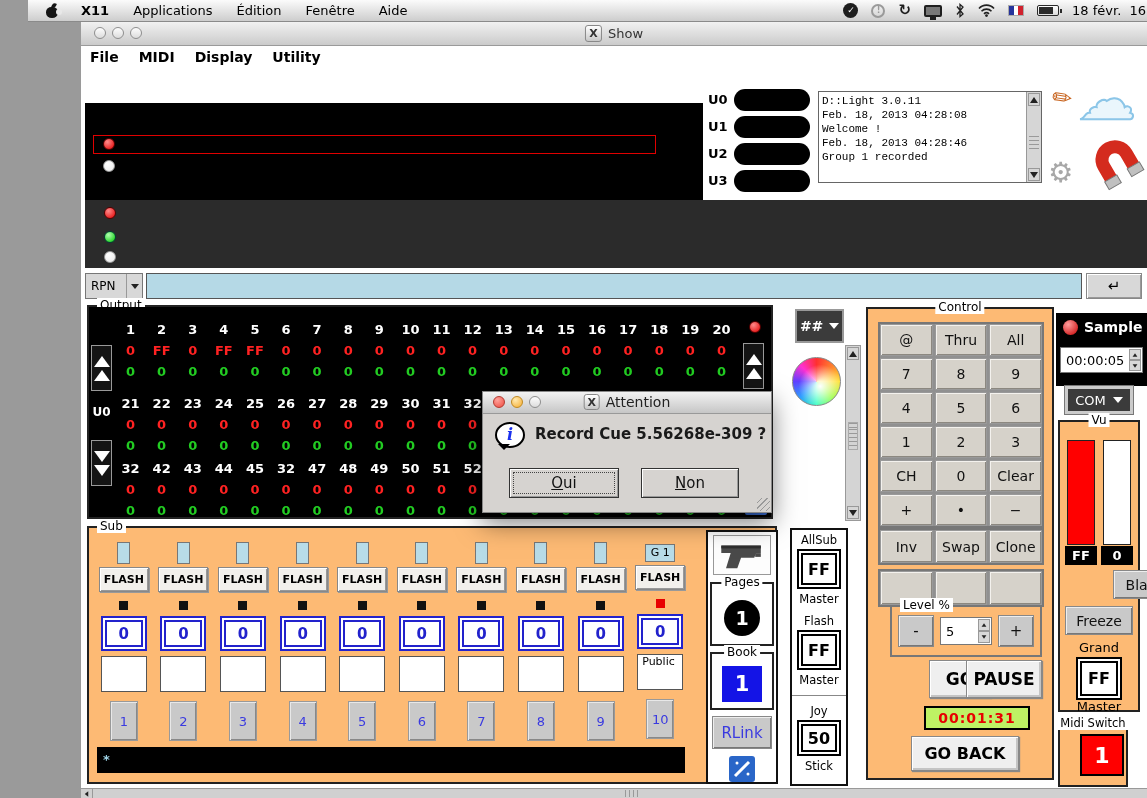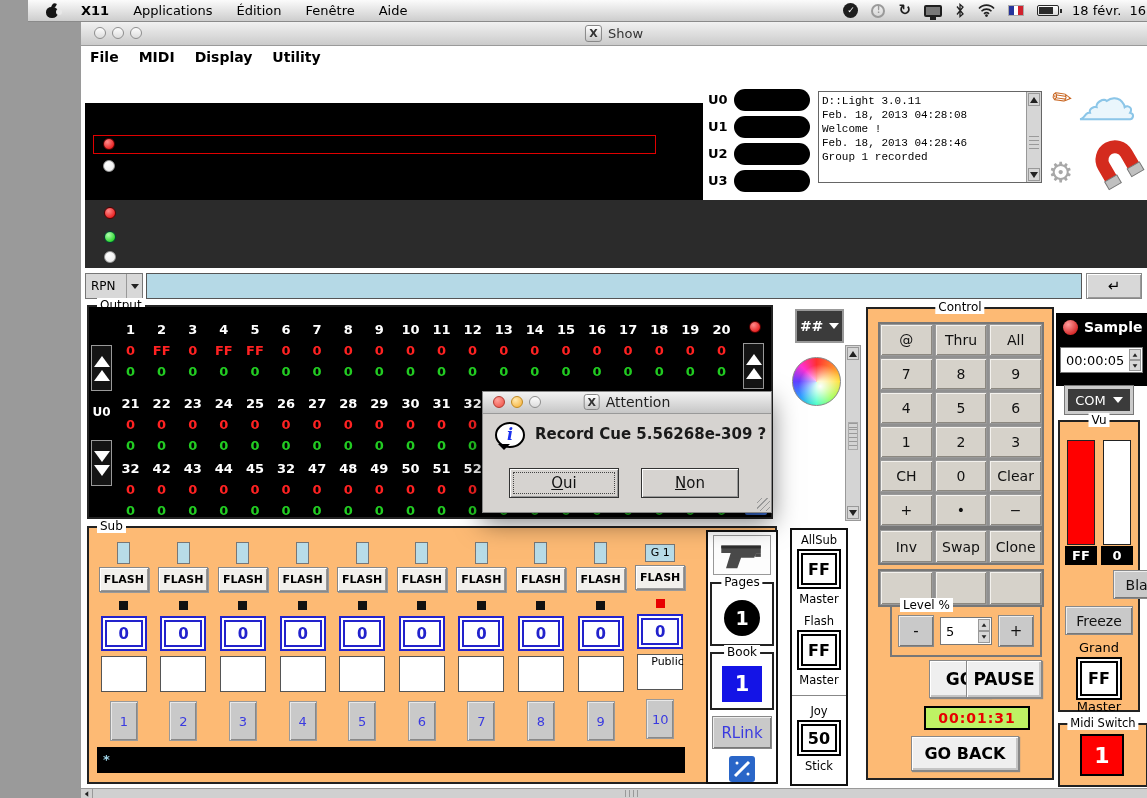--- a/index.html
+++ b/index.html
@@ -173,35 +173,35 @@
   .vu-tag.l{left:5px;}
   .vu-tag.r{left:41px;}
   .black-btn{position:absolute;left:9px;top:148px;width:63px;height:29px;font-size:14px;margin-left:44px;}
   .freeze-btn{position:absolute;left:5px;top:184px;width:68px;height:29px;font-size:14px;}
   .grand-label{position:absolute;left:0;right:0;top:218px;text-align:center;font-size:13px;color:#000;}
   .dblb{background:#fff;border:2px solid #000;padding:2px;}
   .dblb>span{display:flex;align-items:center;justify-content:center;width:100%;height:100%;border:2px solid #000;font-weight:bold;font-size:16px;color:#000;}
   .grand-ff{position:absolute;left:16px;top:235px;width:46px;height:43px;}
   .master-label{position:absolute;left:0;right:0;top:277px;text-align:center;font-size:13px;color:#000;}
 
-  #midi-group{left:1058px;top:723px;width:90px;height:64px;}
+  #midi-group{left:1058px;top:723px;width:70px;height:64px;}
   #midi-group .group-label{font-size:11.5px;}
   .midi-btn{position:absolute;left:20px;top:9px;width:44px;height:42px;background:#ff0000;border:2px solid #000;color:#fff;font-weight:bold;font-size:22px;display:flex;align-items:center;justify-content:center;}
 
   
   #sub-group{left:87px;top:526px;width:690px;height:258px;}
   #sub-cols{position:absolute;left:5px;top:8px;width:596px;display:grid;grid-template-columns:repeat(10,1fr);}
   .sub-col{display:flex;flex-direction:column;align-items:center;}
   .sub-cap{width:13px;height:22px;background:#b8dce8;border:1px solid #777;margin-top:6px;}
   .sub-tag{width:30px;height:18px;background:#b8dce8;border:1px solid #777;font-size:11px;text-align:center;line-height:16px;margin-top:8px;color:#000;}
   .flash-btn{width:50px;height:25px;margin-top:3px;background:#f2f0ec;border:1px solid #888;box-shadow:inset 1px 1px 0 #fff,inset -1px -1px 0 #999,1px 1px 0 #999;font-weight:bold;font-size:11px;font-family:inherit;padding:0;color:#000;}
   .sub-ind{width:9px;height:9px;background:#111;margin-top:9px;}
   .sub-ind.red{background:#e80000;}
   .sub-val{width:46px;height:35px;margin-top:6px;background:#fff;border:2px solid #2222cc;box-shadow:inset 0 0 0 2px #fff,inset 0 0 0 4px #2222cc;color:#2222cc;font-weight:bold;font-size:15px;display:flex;align-items:center;justify-content:center;}
-  .sub-box{width:46px;height:36px;margin-top:5px;background:#fff;border:1px solid #555;font-size:11px;padding-left:13px;color:#000;}
+  .sub-box{width:46px;height:36px;margin-top:5px;background:#fff;border:1px solid #555;font-size:11px;padding-left:4px;color:#000;}
   .sub-num{width:28px;height:40px;margin-top:9px;background:#c9c9c9;border:1px solid #999;box-shadow:inset 1px 1px 0 #e8e8e8,inset -1px -1px 0 #888;color:#3a3ae0;font-size:13px;font-family:inherit;}
   .sub-status{position:absolute;left:8px;top:219px;width:588px;height:26px;background:#000;color:#9fd4e8;font-size:13px;font-weight:bold;line-height:26px;padding-left:6px;}
 
   .gun-panel{position:absolute;left:617px;top:2px;width:72px;height:254px;border:2px solid #111;background:#fff;}
   .gun-btn{position:absolute;left:5px;top:3px;width:58px;height:40px;background:#fdfdfd;border:1px solid #999;display:flex;align-items:center;justify-content:center;padding:0;}
   #pages-group{position:absolute;left:2px;top:50px;width:64px;height:64px;border:2px solid #222;background:#fff;}
   .pages-circle{position:absolute;left:50%;top:56%;transform:translate(-50%,-50%);width:36px;height:36px;border-radius:50%;background:#000;color:#fff;font-weight:bold;font-size:19px;display:flex;align-items:center;justify-content:center;}
   #book-group{position:absolute;left:2px;top:120px;width:64px;height:58px;border:2px solid #222;background:#fff;}
   .book-sq{position:absolute;left:50%;top:56%;transform:translate(-50%,-50%);width:40px;height:36px;background:#1414e6;color:#fff;font-weight:bold;font-size:21px;display:flex;align-items:center;justify-content:center;}
   .rlink-btn{position:absolute;left:4px;top:184px;width:60px;height:33px;background:#c9c9c9;border:1px solid #888;box-shadow:inset 1px 1px 0 #eee,inset -1px -1px 0 #777;color:#3a3ae0;font-size:15px;font-family:inherit;}

